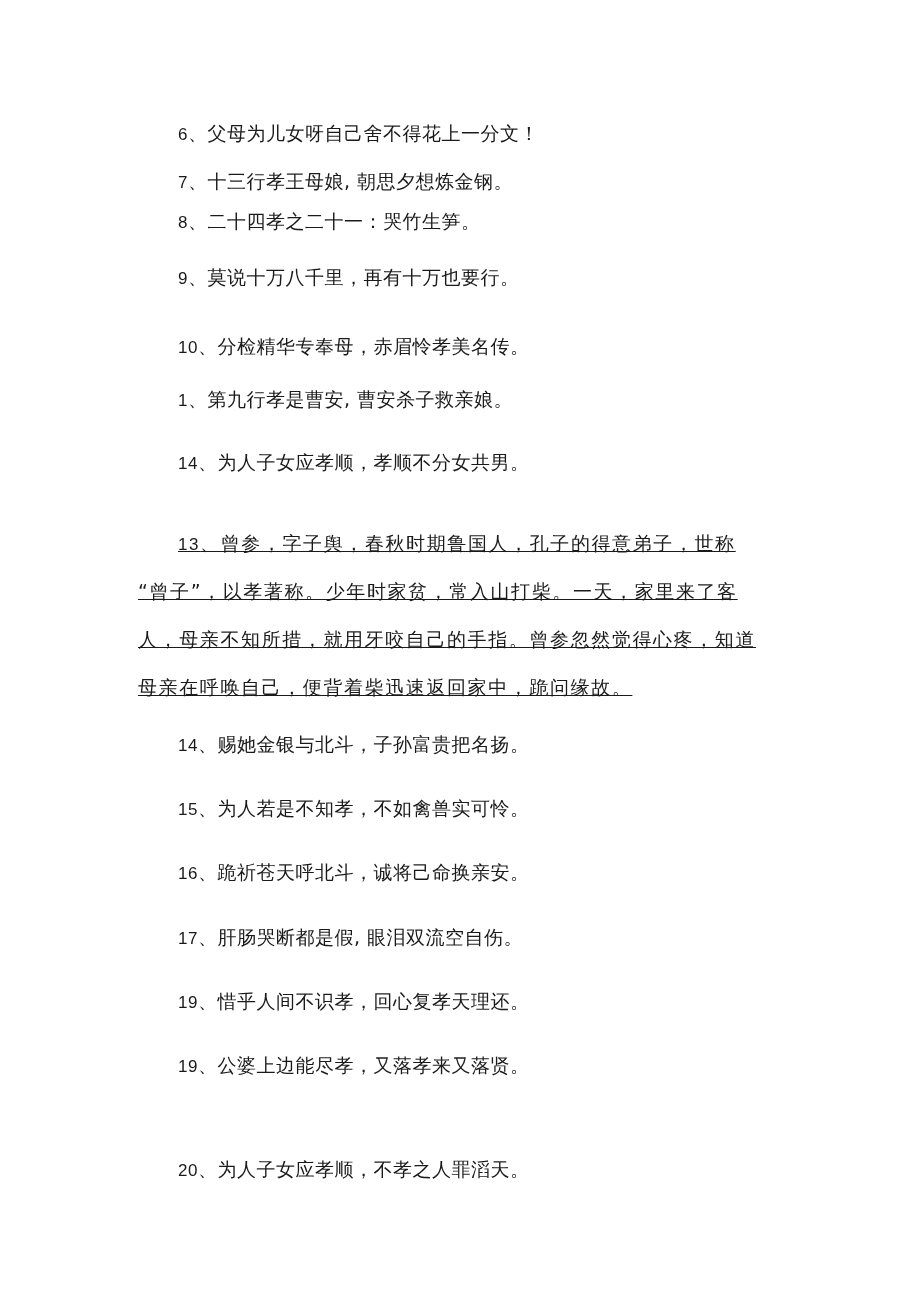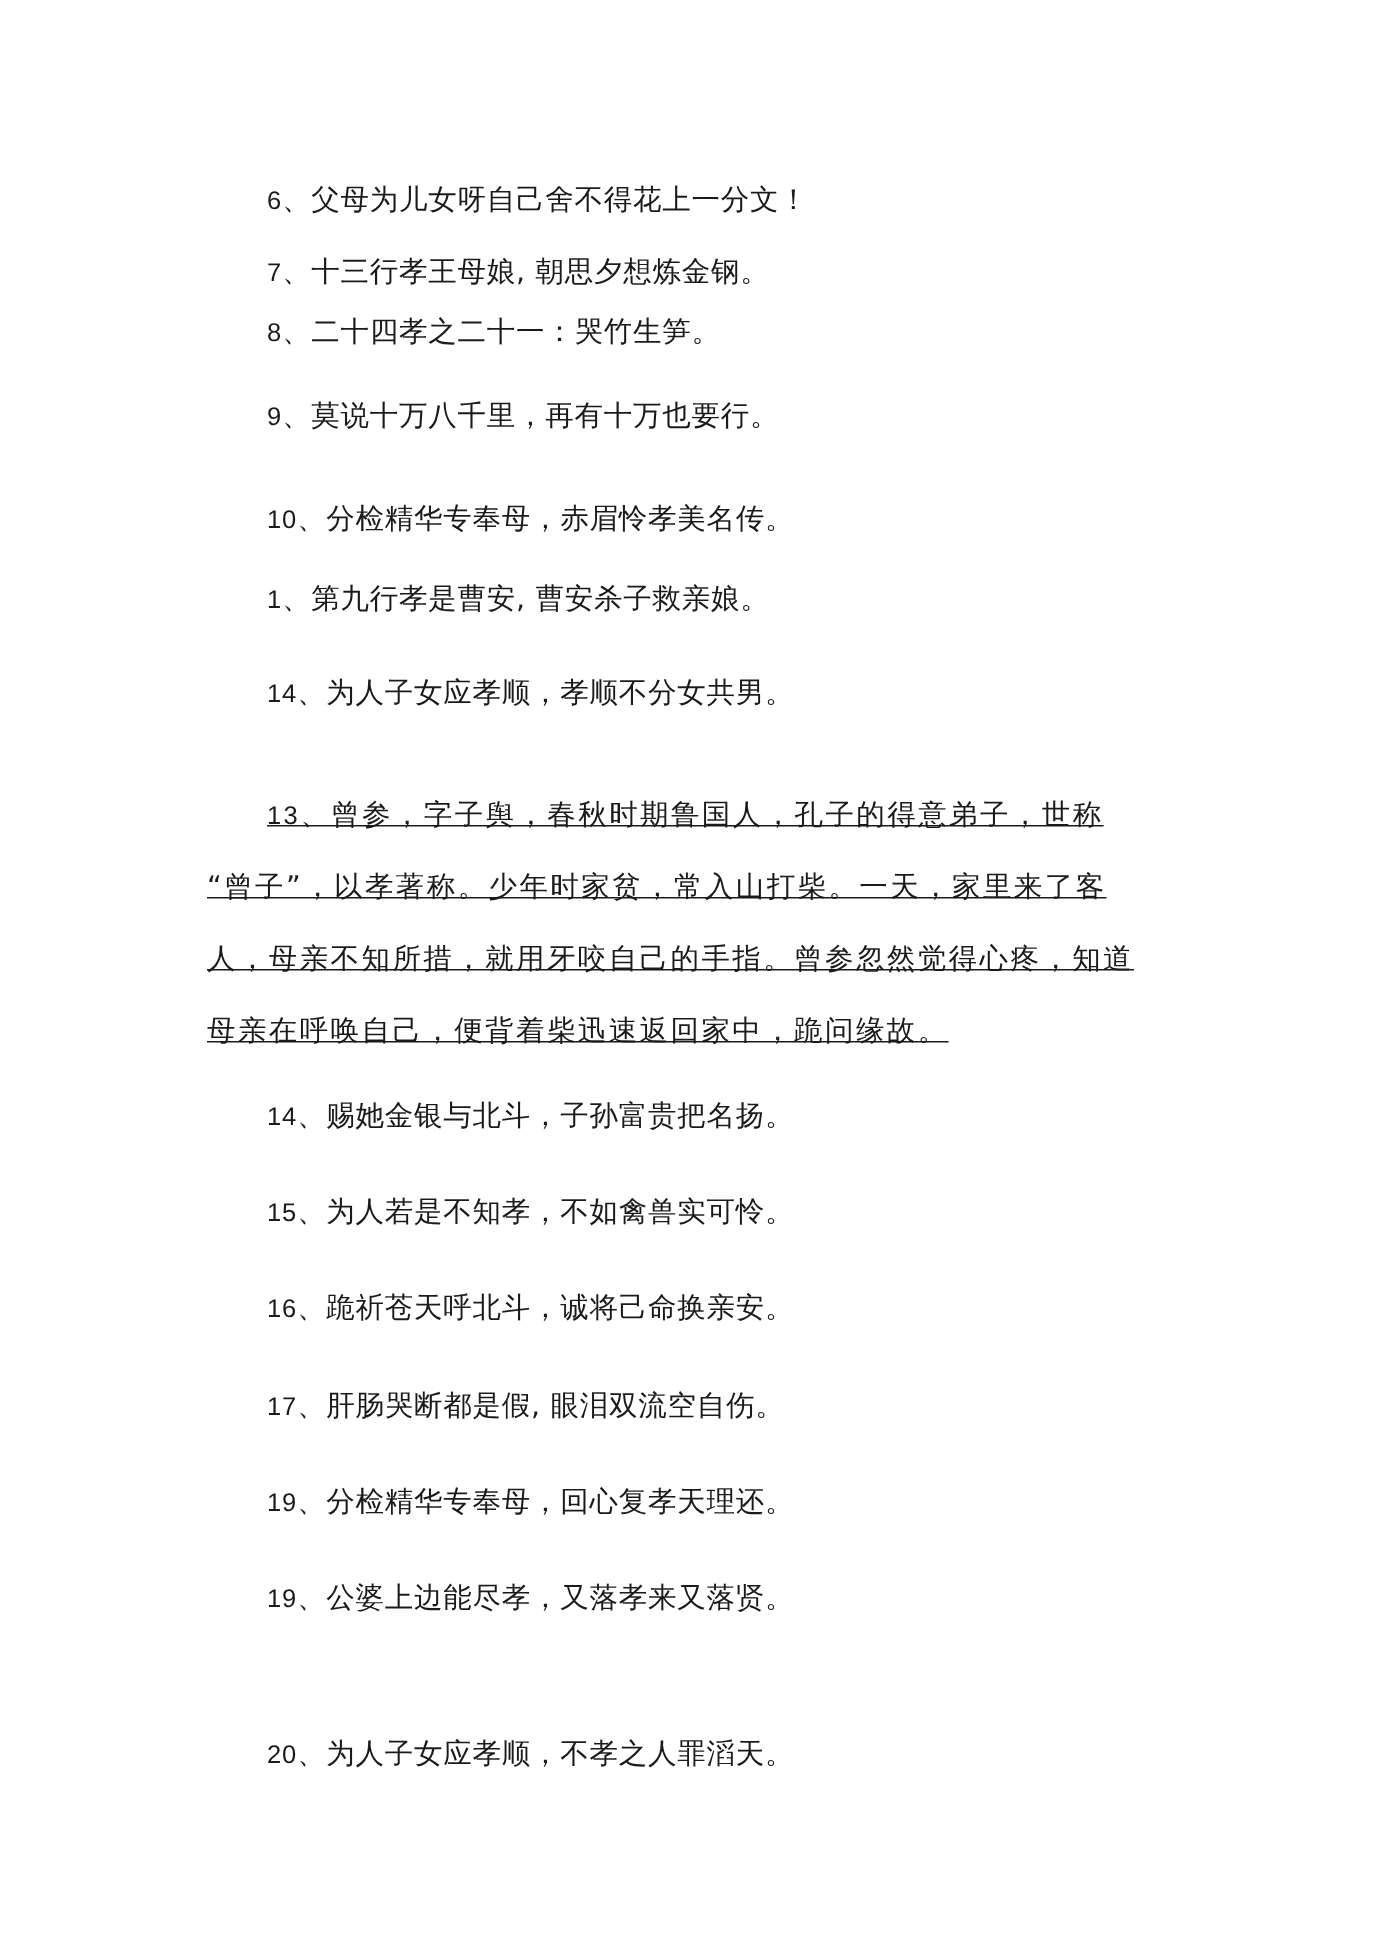--- a/index.html
+++ b/index.html
@@ -26,16 +26,16 @@
     <div class="pl" style="top:0; left:40px"><span class="num">13</span><span>、曾参，字子舆，春秋时期鲁国人，孔子的得意弟子，世称</span></div>
     <div class="pl" style="top:48px">“曾子”，以孝著称。少年时家贫，常入山打柴。一天，家里来了客</div>
     <div class="pl" style="top:96px">人，母亲不知所措，就用牙咬自己的手指。曾参忽然觉得心疼，知道</div>
     <div class="pl" style="top:144px">母亲在呼唤自己，便背着柴迅速返回家中，跪问缘故。</div>
   </div>
 
   <div class="line" style="top:732px"><span class="num">14</span><span>、赐她金银与北斗，子孙富贵把名扬。</span></div>
   <div class="line" style="top:796px"><span class="num">15</span><span>、为人若是不知孝，不如禽兽实可怜。</span></div>
   <div class="line" style="top:860px"><span class="num">16</span><span>、跪祈苍天呼北斗，诚将己命换亲安。</span></div>
   <div class="line" style="top:925px"><span class="num">17</span><span>、肝肠哭断都是假, 眼泪双流空自伤。</span></div>
-  <div class="line" style="top:989px"><span class="num">19</span><span>、分检精华专奉母，回心复孝天理还。</span></div>
+  <div class="line" style="top:989px"><span class="num">19</span><span>、惜乎人间不识孝，回心复孝天理还。</span></div>
   <div class="line" style="top:1053px"><span class="num">19</span><span>、公婆上边能尽孝，又落孝来又落贤。</span></div>
   <div class="line" style="top:1157px"><span class="num">20</span><span>、为人子女应孝顺，不孝之人罪滔天。</span></div>
 </div>
 
 </body></html>

